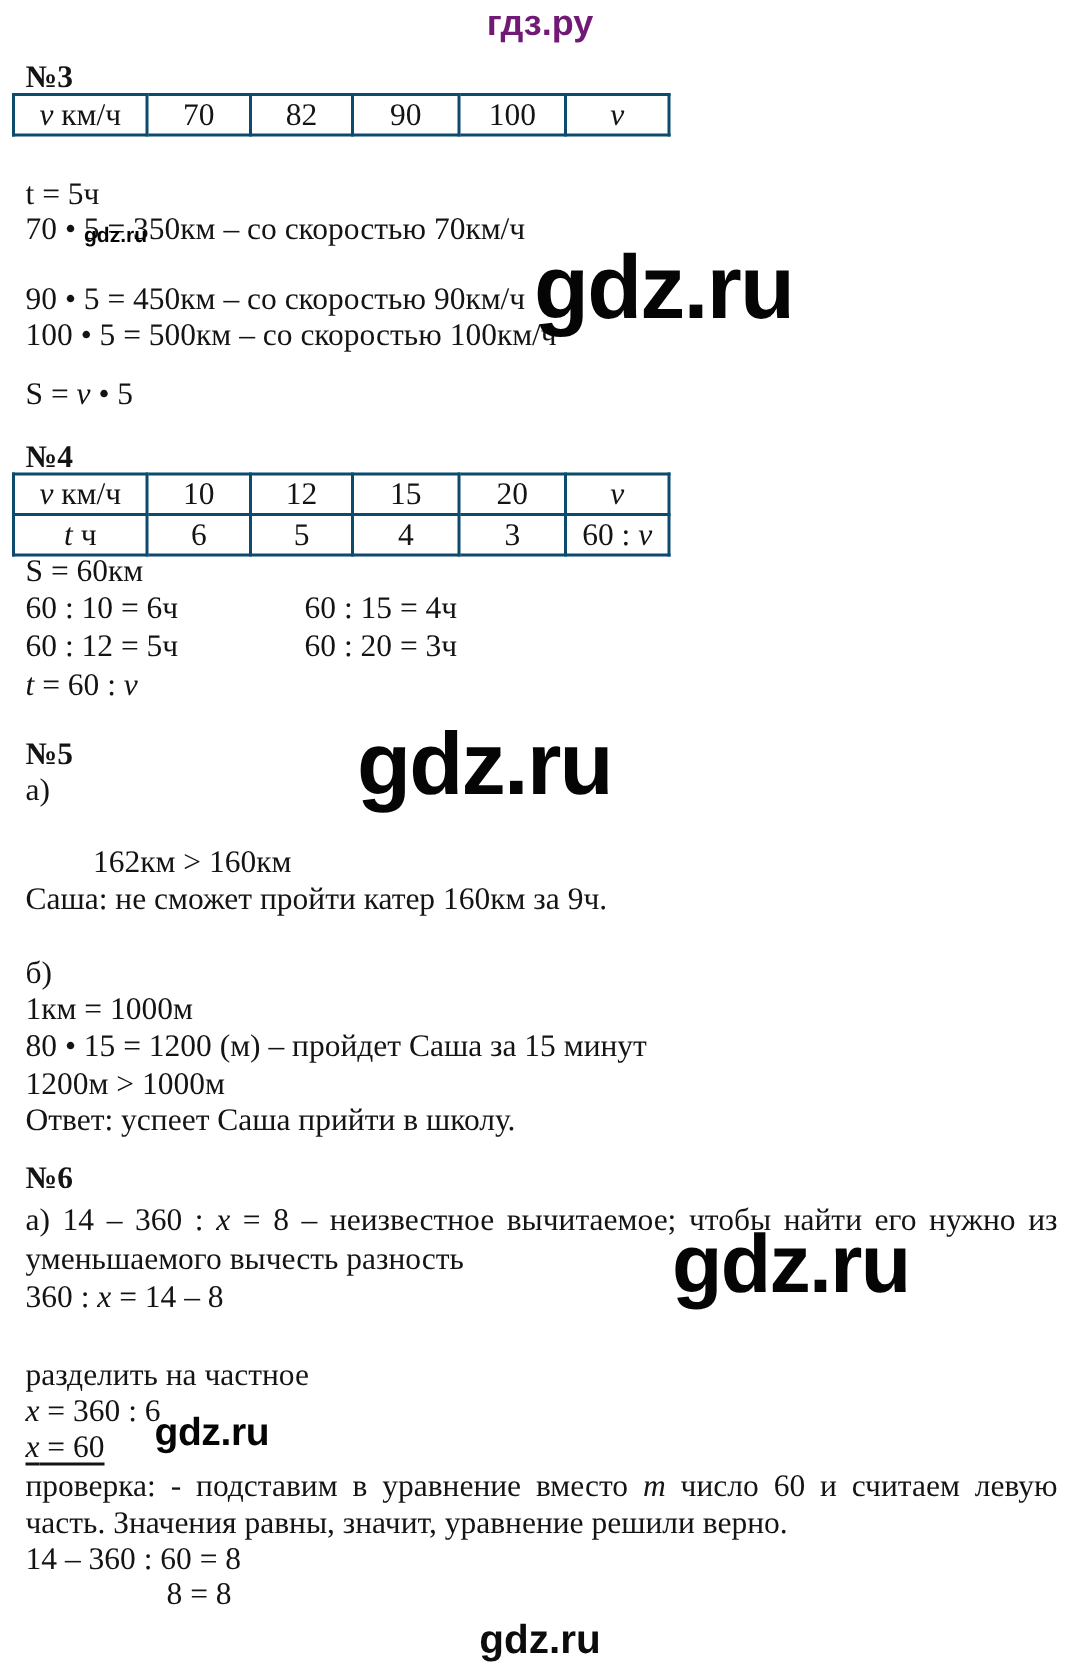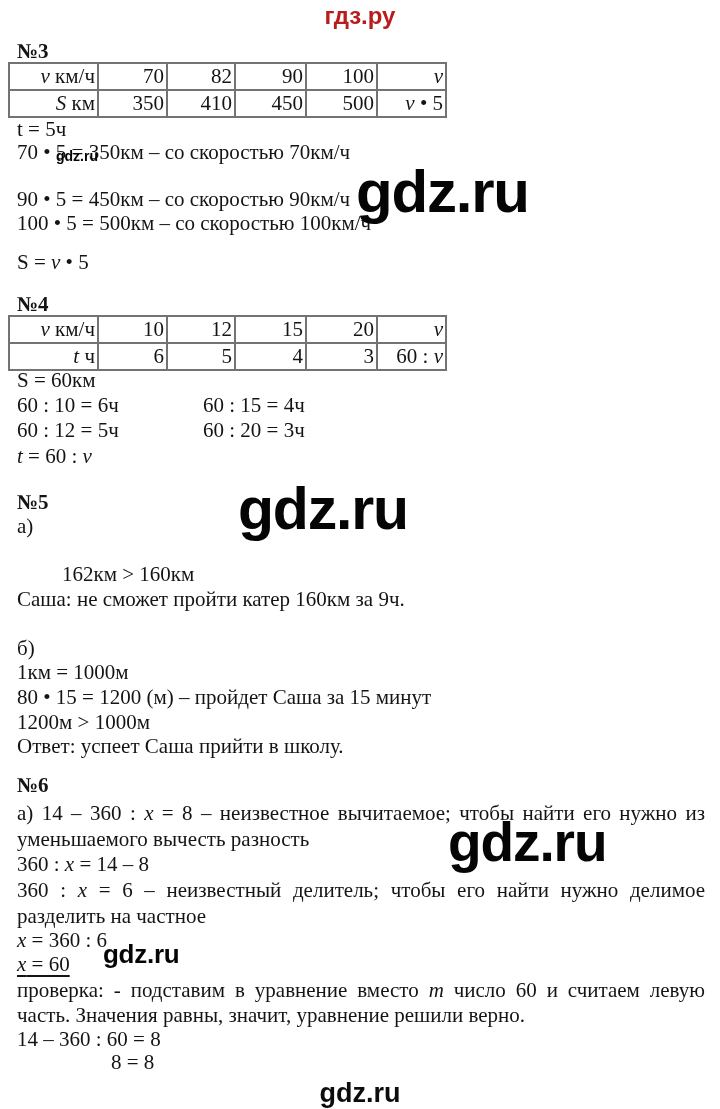--- a/index.html
+++ b/index.html
@@ -8,41 +8,41 @@
     font-family:"Liberation Serif","DejaVu Serif",serif; color:#141414;
     overflow:hidden;
   }
   .line { position:absolute; left:17px; font-size:21px; line-height:23px; white-space:nowrap; }
   .just { white-space:normal; width:688px; text-align:justify; text-align-last:justify; line-height:24px; }
   .it { font-style:italic; }
   .und { text-decoration:underline; text-underline-offset:4px; }
   .num { position:absolute; left:17px; font-size:21px; line-height:21px; font-weight:700; white-space:nowrap; }
   .logo-top {
     position:absolute; top:4px; left:50%; transform:translateX(-50%);
-    font:700 24px/1 "Liberation Sans","DejaVu Sans",sans-serif; color:#b91c1c; letter-spacing:0;
+    font:700 24px/1 "Liberation Sans","DejaVu Sans",sans-serif; color:#701a75; letter-spacing:0;
   }
   .logo-bottom {
     position:absolute; top:1080px; left:50%; transform:translateX(-50%);
     font:700 27px/1 "Liberation Sans","DejaVu Sans",sans-serif; color:#0c0c0c;
   }
   .wm {
     position:absolute; font-family:"Liberation Sans","DejaVu Sans",sans-serif;
     font-weight:700; color:#050505; line-height:1; letter-spacing:-0.02em; white-space:nowrap;
   }
   .wm-big-right  { left:356px; top:162px; font-size:60px; }
   .wm-big-center { left:238px; top:480px; font-size:59px; }
   .wm-big-bottom { left:448px; top:815px; font-size:55px; }
   .wm-small-top    { left:56px;  top:149px; font-size:14px; letter-spacing:0; }
   .wm-small-bottom { left:103px; top:941px; font-size:26px; letter-spacing:-0.01em; }
   table.stable {
     position:absolute; left:8px; width:437px; border-collapse:collapse; table-layout:fixed;
     font-size:21px; color:#141414;
   }
   table.stable td {
-    border:2px solid #737373; text-align:right; vertical-align:middle;
+    border:2px solid #0c4a6e; text-align:center; vertical-align:middle;
     height:23px; padding:0 2px; overflow:hidden; white-space:nowrap;
   }
   #table-p3 { top:62px; }
   #table-p4 { top:315px; }
 </style>
 </head>
 <body>
 
 <div id="page">
 
@@ -60,28 +60,20 @@
         <col style="width:69px">
     </colgroup>
     <tbody>
         <tr>
       <td><span class="it">v</span><span> км/ч</span></td>
       <td>70</td>
       <td>82</td>
       <td>90</td>
       <td>100</td>
       <td><span class="it">v</span></td>
-    </tr>
-    <tr>
-      <td><span class="it">S</span><span> км</span></td>
-      <td>350</td>
-      <td>410</td>
-      <td>450</td>
-      <td>500</td>
-      <td><span class="it">v</span><span> • 5</span></td>
     </tr>
   </tbody>
     </table>
 
   <div class="line" style="top:118px">t = 5ч</div>
   <div class="line" style="top:141px">70 • 5 = 350км – со скоростью 70км/ч</div>
   <div class="line" style="top:188px">90 • 5 = 450км – со скоростью 90км/ч</div>
   <div class="line" style="top:212px">100 • 5 = 500км – со скоростью 100км/ч</div>
   <div class="line" style="top:251px"><span>S = </span><span class="it">v</span><span> • 5</span></div>
 
@@ -138,21 +130,20 @@
   <div class="line" style="top:686px">80 • 15 = 1200 (м) – пройдет Саша за 15 минут</div>
   <div class="line" style="top:711px">1200м &gt; 1000м</div>
   <div class="line" style="top:735px">Ответ: успеет Саша прийти в школу.</div>
 
   <div class="num" style="top:775px">№6</div>
   <div class="wm wm-big-bottom">gdz.ru</div>
 
   <div class="line just" style="top:801px"><span>а) 14 – 360 : </span><span class="it">x</span><span> = 8 – неизвестное вычитаемое; чтобы найти его нужно из</span></div>
   <div class="line" style="top:828px">уменьшаемого вычесть разность</div>
   <div class="line" style="top:853px"><span>360 : </span><span class="it">x</span><span> = 14 – 8</span></div>
-  <div class="line just" style="top:878px"><span>360 : </span><span class="it">x</span><span> = 6 – неизвестный делитель; чтобы его найти нужно делимое</span></div>
   <div class="line" style="top:905px">разделить на частное</div>
   <div class="line" style="top:929px"><span class="it">x</span><span> = 360 : 6</span></div>
   <div class="line und" style="top:953px"><span class="it">x</span><span> = 60</span></div>
   <div class="wm wm-small-bottom">gdz.ru</div>
   <div class="line just" style="top:978px"><span>проверка: - подставим в уравнение вместо </span><span class="it">т</span><span> число 60 и считаем левую</span></div>
   <div class="line" style="top:1004px">часть. Значения равны, значит, уравнение решили верно.</div>
   <div class="line" style="top:1028px">14 – 360 : 60 = 8</div>
   <div class="line" style="top:1051px; left:111px">8 = 8</div>
 
   <div class="logo-bottom">gdz.ru</div>

